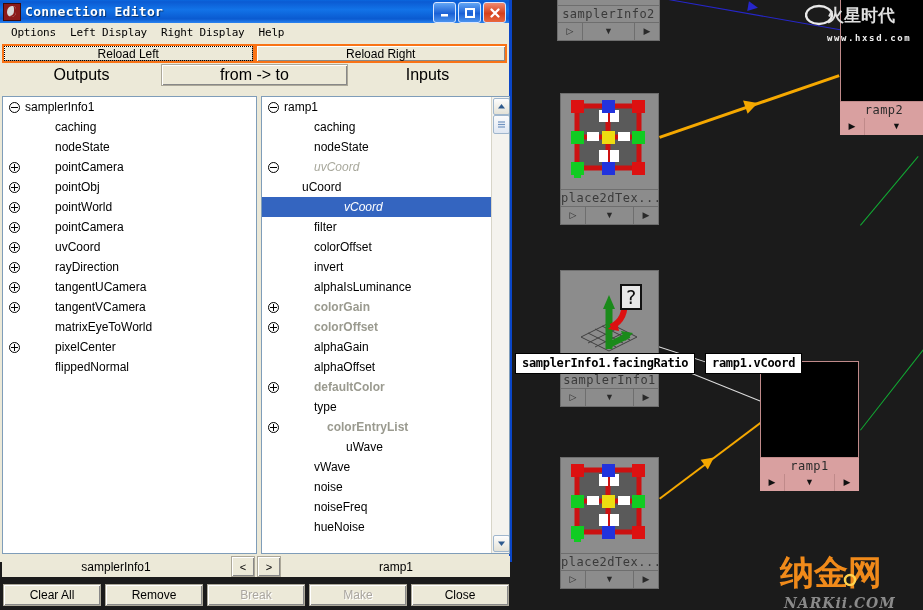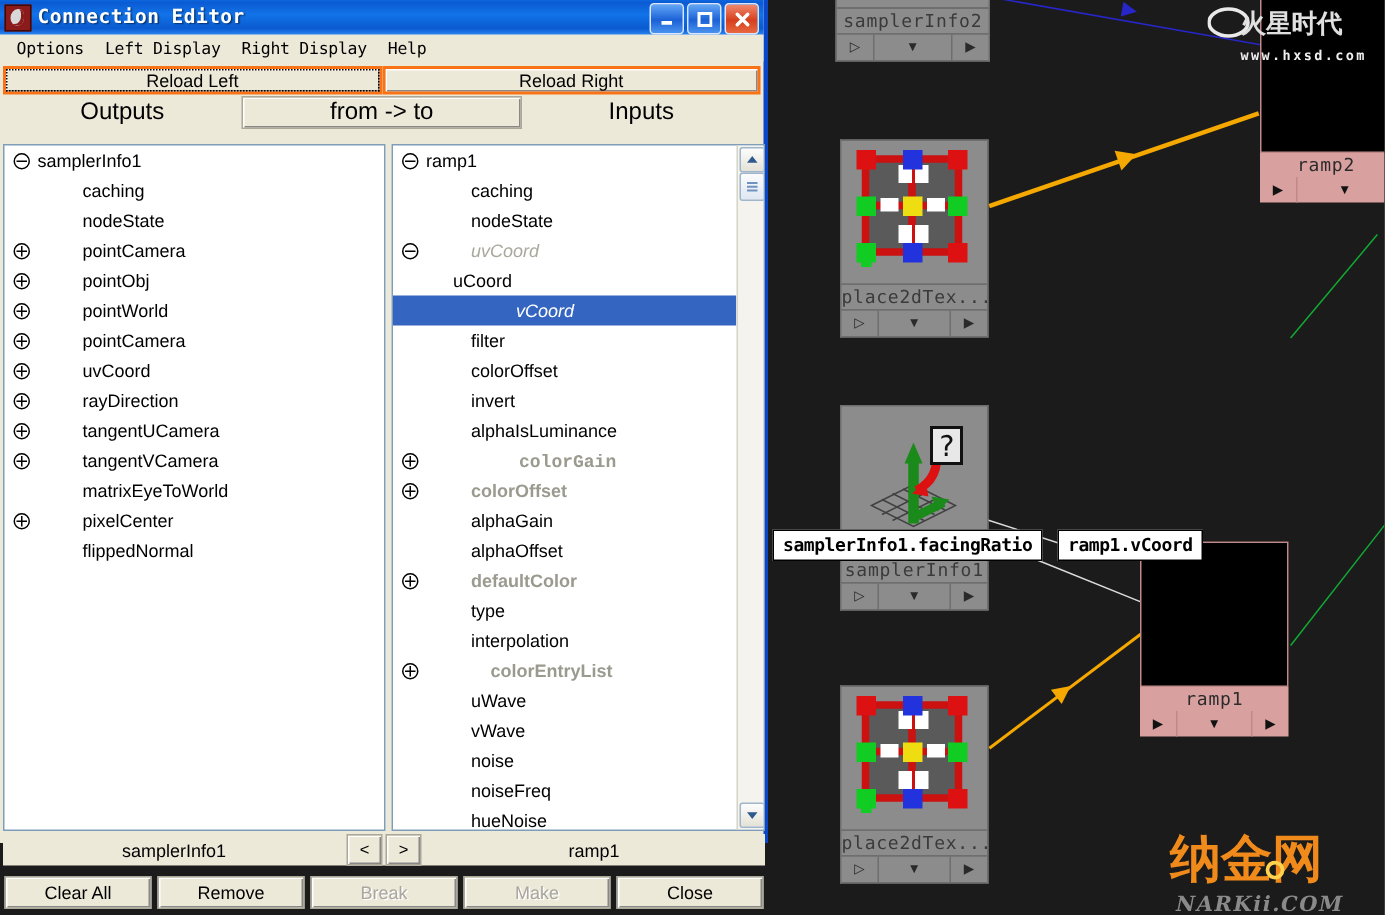--- a/index.html
+++ b/index.html
@@ -415,29 +415,28 @@
           <div class="row"><span class="exp"></span><span class="lbl" style="margin-left: 22px;">ramp1</span></div>
           <div class="row"><span class="lbl" style="margin-left: 52px;">caching</span></div>
           <div class="row"><span class="lbl" style="margin-left: 52px;">nodeState</span></div>
           <div class="row dim-it"><span class="exp"></span><span class="lbl" style="margin-left: 52px;">uvCoord</span></div>
           <div class="row"><span class="lbl" style="margin-left: 40px;">uCoord</span></div>
           <div class="row sel"><span class="lbl" style="margin-left: 82px;">vCoord</span></div>
           <div class="row"><span class="lbl" style="margin-left: 52px;">filter</span></div>
           <div class="row"><span class="lbl" style="margin-left: 52px;">colorOffset</span></div>
           <div class="row"><span class="lbl" style="margin-left: 52px;">invert</span></div>
           <div class="row"><span class="lbl" style="margin-left: 52px;">alphaIsLuminance</span></div>
-          <div class="row dim"><span class="exp plus"></span><span class="lbl" style="margin-left: 84px; font-family: Liberation Mono, monospace;">colorGain</span></div>
+          <div class="row dim"><span class="exp plus"></span><span class="lbl" style="margin-left: 52px;">colorGain</span></div>
           <div class="row dim"><span class="exp plus"></span><span class="lbl" style="margin-left: 52px;">colorOffset</span></div>
           <div class="row"><span class="lbl" style="margin-left: 52px;">alphaGain</span></div>
           <div class="row"><span class="lbl" style="margin-left: 52px;">alphaOffset</span></div>
           <div class="row dim"><span class="exp plus"></span><span class="lbl" style="margin-left: 52px;">defaultColor</span></div>
           <div class="row"><span class="lbl" style="margin-left: 52px;">type</span></div>
-          <div class="row"><span class="lbl" style="margin-left: 52px;">interpolation</span></div>
           <div class="row dim"><span class="exp plus"></span><span class="lbl" style="margin-left: 65px;">colorEntryList</span></div>
-          <div class="row"><span class="lbl" style="margin-left: 52px;">uWave</span></div>
+          <div class="row"><span class="lbl" style="margin-left: 84px;">uWave</span></div>
           <div class="row"><span class="lbl" style="margin-left: 52px;">vWave</span></div>
           <div class="row"><span class="lbl" style="margin-left: 52px;">noise</span></div>
           <div class="row"><span class="lbl" style="margin-left: 52px;">noiseFreq</span></div>
           <div class="row"><span class="lbl" style="margin-left: 52px;">hueNoise</span></div>
         </div>
       <div class="vscroll">
         <div class="sbtn up">
           <svg width="9" height="7" viewBox="0 0 9 7">
             <path d="M4.5 1 L8 5.5 L1 5.5 Z" fill="#2e5a8e"></path>
           </svg>

